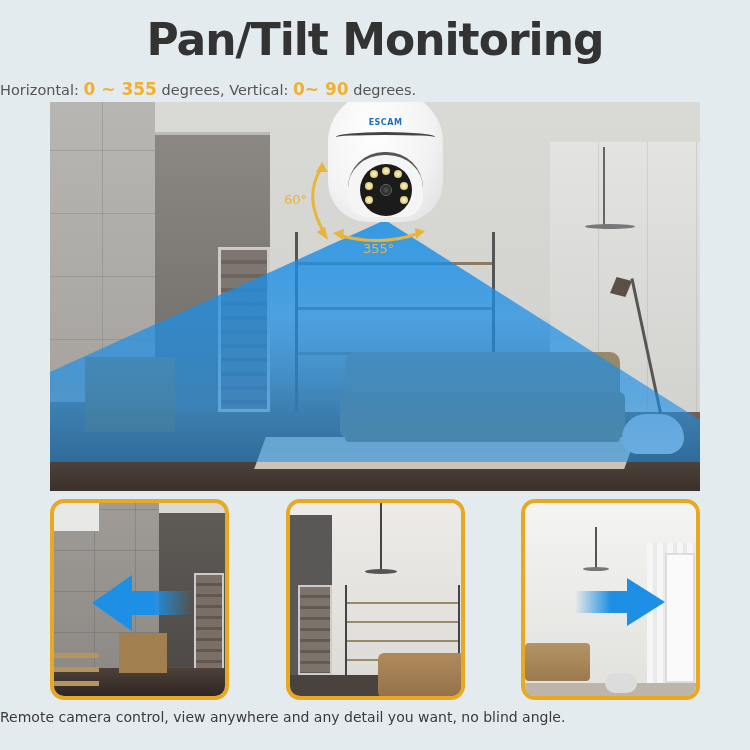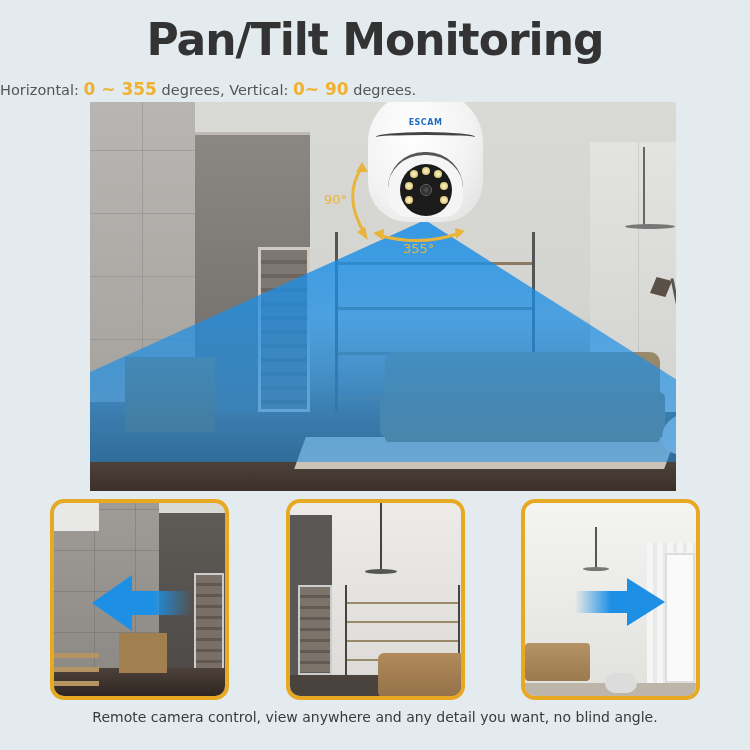--- a/index.html
+++ b/index.html
@@ -7,22 +7,22 @@
   body { background: #e3ebef; font-family: "DejaVu Sans", sans-serif; position: relative; }
 
   .title { position: absolute; left: 0; right: 0; top: 14px; text-align: center;
     font-family: "DejaVu Sans", sans-serif; font-weight: bold; font-size: 44px;
     color: #333; letter-spacing: -1px; }
   .subtitle { position: absolute; left: 0; right: 0; top: 79px; text-align: left;
     font-size: 14.5px; color: #555; }
   .subtitle .hl { color: #f0b12e; font-weight: bold; font-size: 17px; }
 
   
-  .hero { position: absolute; left: 50px; top: 102px; width: 586px; height: 389px; overflow: hidden;
-    background: linear-gradient(180deg, #d9d9d6 0%, #d3d3d0 55%, #6e6258 80%, #3f3530 100%); margin-left: 40px; }
+  .hero { position: absolute; left: 50px; top: 102px; width: 650px; height: 389px; overflow: hidden;
+    background: linear-gradient(180deg, #d9d9d6 0%, #d3d3d0 55%, #6e6258 80%, #3f3530 100%); }
   .wall-left { position: absolute; left: 0; top: 0; width: 105px; height: 300px;
     background:
       repeating-linear-gradient(0deg, transparent 0 62px, rgba(120,120,120,.35) 62px 63px),
       repeating-linear-gradient(90deg, transparent 0 52px, rgba(120,120,120,.35) 52px 53px),
       linear-gradient(180deg,#b8b6b2,#a6a39f); }
   .doorway { position: absolute; left: 105px; top: 30px; width: 115px; height: 280px;
     background: linear-gradient(180deg,#8b8884,#6f6c68); border-top: 3px solid #bdbab6; }
   .door { position: absolute; left: 168px; top: 145px; width: 52px; height: 165px;
     background: repeating-linear-gradient(180deg,#7e7670 0 10px,#6c655f 10px 14px); border:3px solid #cfcac4; }
   .shelf-unit { position: absolute; left: 245px; top: 130px; width: 200px; height: 180px;
@@ -111,21 +111,21 @@
     background: repeating-linear-gradient(90deg,#f6f6f6 0 6px,#e9e9e9 6px 10px); }
   .c3-window { position:absolute; left:140px; top:50px; width:30px; height:130px; border:2px solid #ddd; background:#fafafa; }
   .c3-pend { position:absolute; left:70px; top:24px; width:2px; height:42px; background:#555; }
   .c3-dish { position:absolute; left:58px; top:64px; width:26px; height:4px; background:#777; border-radius:50%; }
   .c3-sofa { position:absolute; left:0; top:140px; width:65px; height:38px; background: linear-gradient(180deg,#b49466,#9a7a4e); border-radius:4px; }
   .c3-pouf { position:absolute; left:80px; top:170px; width:32px; height:20px; background:#dcdcdc; border-radius:14px; }
   .c3-floor { position:absolute; left:0; right:0; top:180px; bottom:0; background:#bdb5aa; }
 
   .arrow { position: absolute; }
 
-  .caption { position: absolute; left: 0; right: 0; top: 709px; text-align: center;
+  .caption { position: absolute; left: 0; right: 0; top: 709px; text-align: left;
     font-size: 14px; color: #3a3a3a; }
 </style>
 </head>
 <body>
 
 <h1 class="title">Pan/Tilt Monitoring</h1>
 <p class="subtitle"><span>Horizontal: </span><span class="hl">0 ~ 355</span><span> degrees, Vertical: </span><span class="hl">0~ 90</span><span> degrees.</span></p>
 
 <div class="hero">
   <div class="right-wall"></div>
@@ -181,21 +181,21 @@
       <path d="M275,132 Q252,95 272,65"></path>
       <polygon points="272,60 266,70 278,70" fill="#e8b43a" stroke="none"></polygon>
       <polygon points="278,138 267,130 275,125" fill="#e8b43a" stroke="none"></polygon>
     </g>
     <g fill="none" stroke="#e8b43a" stroke-width="3">
       <path d="M288,133 Q330,145 370,131"></path>
       <polygon points="283,131 294,127 293,138" fill="#e8b43a" stroke="none"></polygon>
       <polygon points="375,129 365,126 366,137" fill="#e8b43a" stroke="none"></polygon>
     </g>
   </svg>
-  <span class="angle" style="left:234px;top:90px;">90°</span>
+  <span class="angle" style="left:234px;top:90px;">60°</span>
   <span class="angle" style="left:313px;top:139px;">355°</span>
 </div>
 
 <div class="card card-1">
   <div class="c1-door-area"></div>
   <div class="c1-door"></div>
   <div class="c1-wall"></div>
   <div class="c1-ceil"></div>
   <div class="c1-floor"></div>
   <div class="c1-cab"></div>

